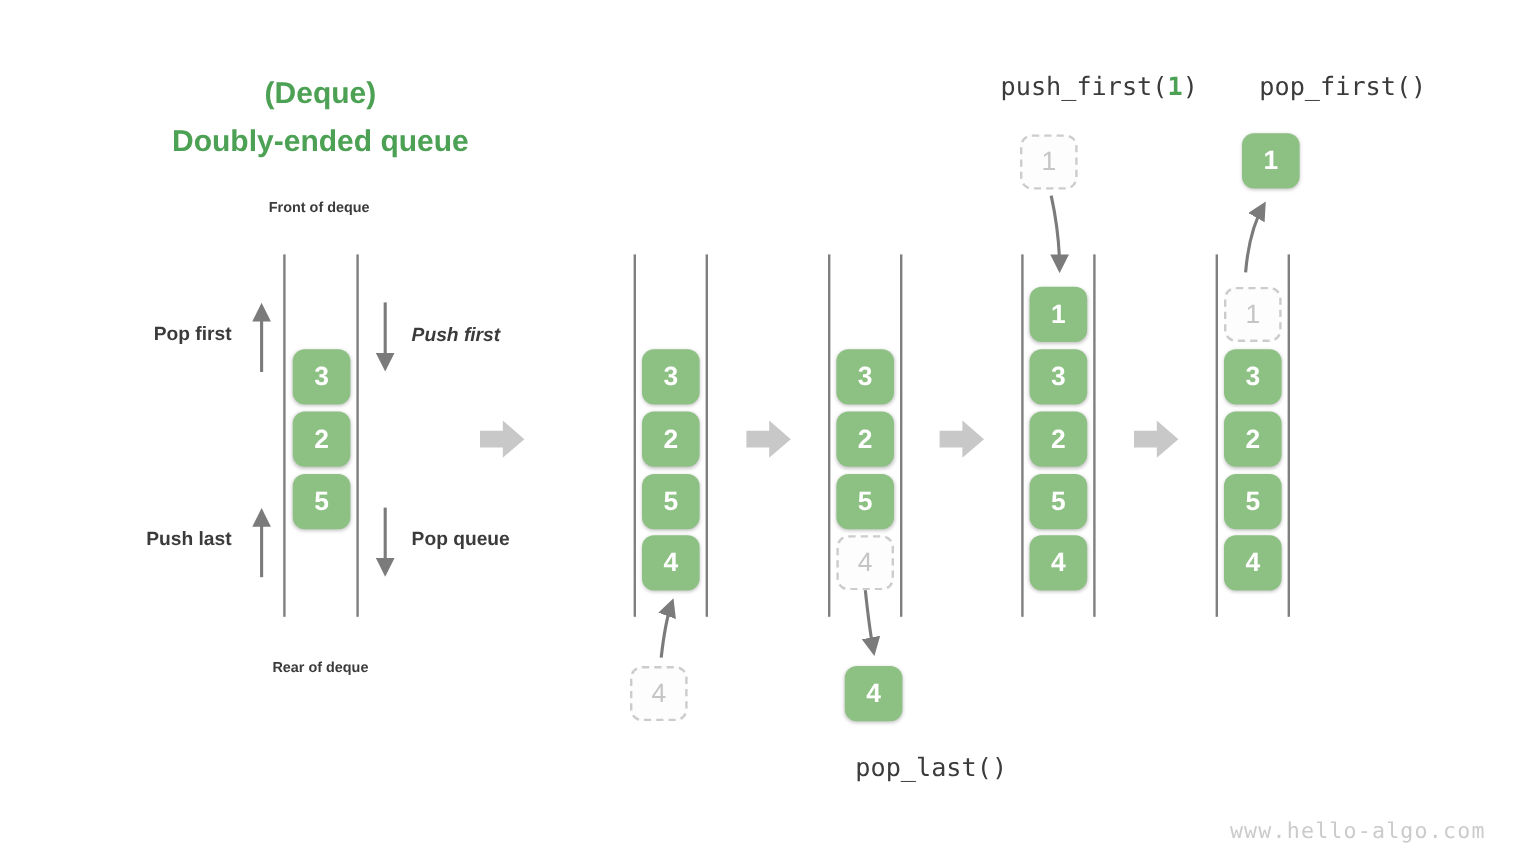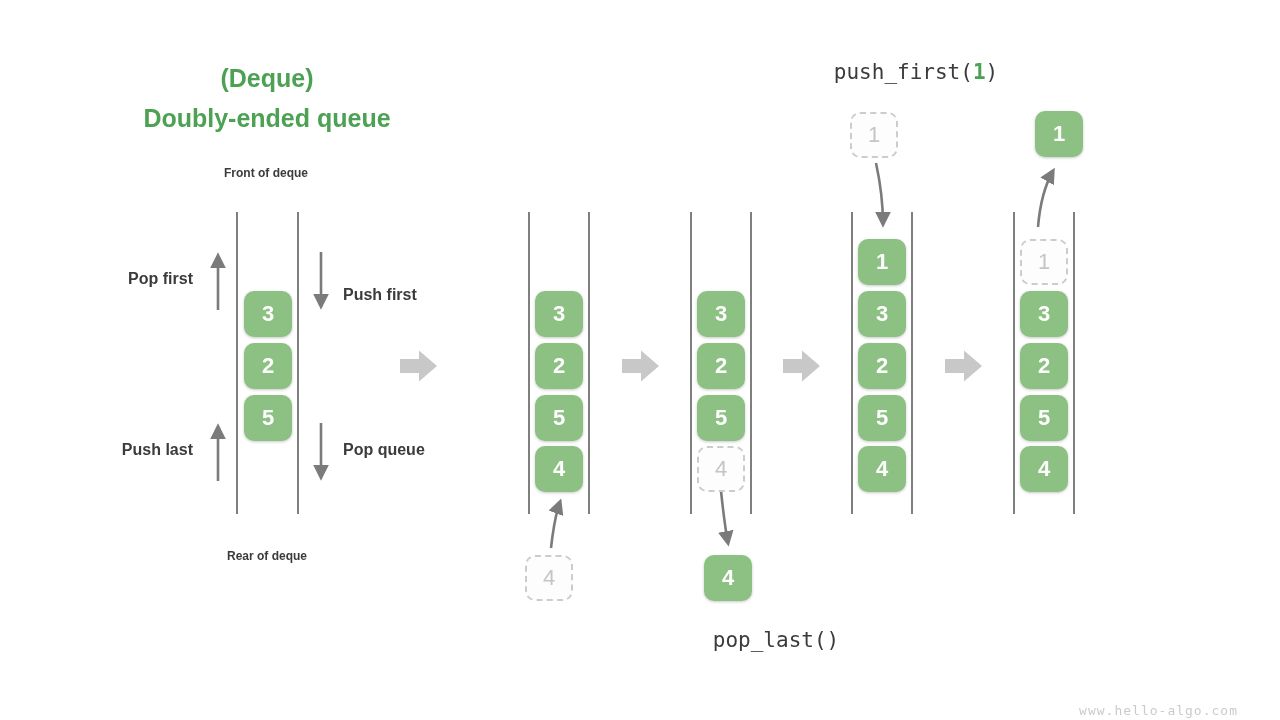--- a/index.html
+++ b/index.html
@@ -31,23 +31,23 @@
     background:#FDFDFD;border:2px dashed #CCCCCC;color:#C5C5C5;
     box-shadow:none;font-weight:normal;width:44px;height:42px;
   }
   .code{
     position:absolute;transform:translateX(-50%);
     font-family:"DejaVu Sans Mono","Liberation Mono",monospace;
     font-size:21px;color:#3B3B3B;white-space:nowrap;
   }
   .code .arg{color:#4CA154;font-weight:bold;}
   .watermark{
-    position:absolute;right:42px;top:703px;
+    position:absolute;right:42px;top:682px;
     font-family:"DejaVu Sans Mono","Liberation Mono",monospace;
-    font-size:13px;color:#CBCBCB;letter-spacing:1px;
+    font-size:18px;color:#CBCBCB;letter-spacing:1px;
   }
 </style>
 </head>
 <body>
 
 <div class="canvas">
 
   <svg class="overlay" viewBox="0 0 1280 720">
     <defs>
       <marker id="ah" markerWidth="6" markerHeight="6" refX="4.6" refY="3" orient="auto" markerUnits="strokeWidth">
@@ -73,21 +73,21 @@
 
   <div class="title">
     <div>(Deque)</div>
     <div>Doubly-ended queue</div>
   </div>
 
   <div class="biglabel" style="left:266px;top:166px;">Front of deque</div>
   <div class="biglabel" style="left:267px;top:549px;">Rear of deque</div>
 
   <div class="sidelabel right-align" style="left:90px;top:270px;width:103px;">Pop first</div>
-  <div class="sidelabel" style="left:343px;top:286px;">Push first</div>
+  <div class="sidelabel" style="left:343px;top:271px;font-style:italic;">Push first</div>
   <div class="sidelabel right-align" style="left:90px;top:441px;width:103px;">Push last</div>
   <div class="sidelabel" style="left:343px;top:441px;">Pop queue</div>
 
   <div class="wall" style="left:236px;"></div>
   <div class="wall" style="left:297px;"></div>
   <div class="wall" style="left:528px;"></div>
   <div class="wall" style="left:588px;"></div>
   <div class="wall" style="left:690px;"></div>
   <div class="wall" style="left:750px;"></div>
   <div class="wall" style="left:851px;"></div>
@@ -120,18 +120,19 @@
   <div class="cell" style="left:1020px;top:343px;">2</div>
   <div class="cell" style="left:1020px;top:395px;">5</div>
   <div class="cell" style="left:1020px;top:446px;">4</div>
 
   <div class="cell dashed" style="left:525px;top:555px;">4</div>
   <div class="cell" style="left:704px;top:555px;">4</div>
   <div class="cell dashed" style="left:850px;top:112px;">1</div>
   <div class="cell" style="left:1035px;top:111px;">1</div>
 
   <div class="code" style="left:916px;top:60px;"><span>push_first(</span><span class="arg">1</span><span>)</span></div>
+  <div class="code" style="left:1119px;top:60px;">pop_first()</div>
 
   <div class="code" style="left:776px;top:628px;">pop_last()</div>
 
   <div class="watermark">www.hello-algo.com</div>
 
 </div>
 
 </body></html>

